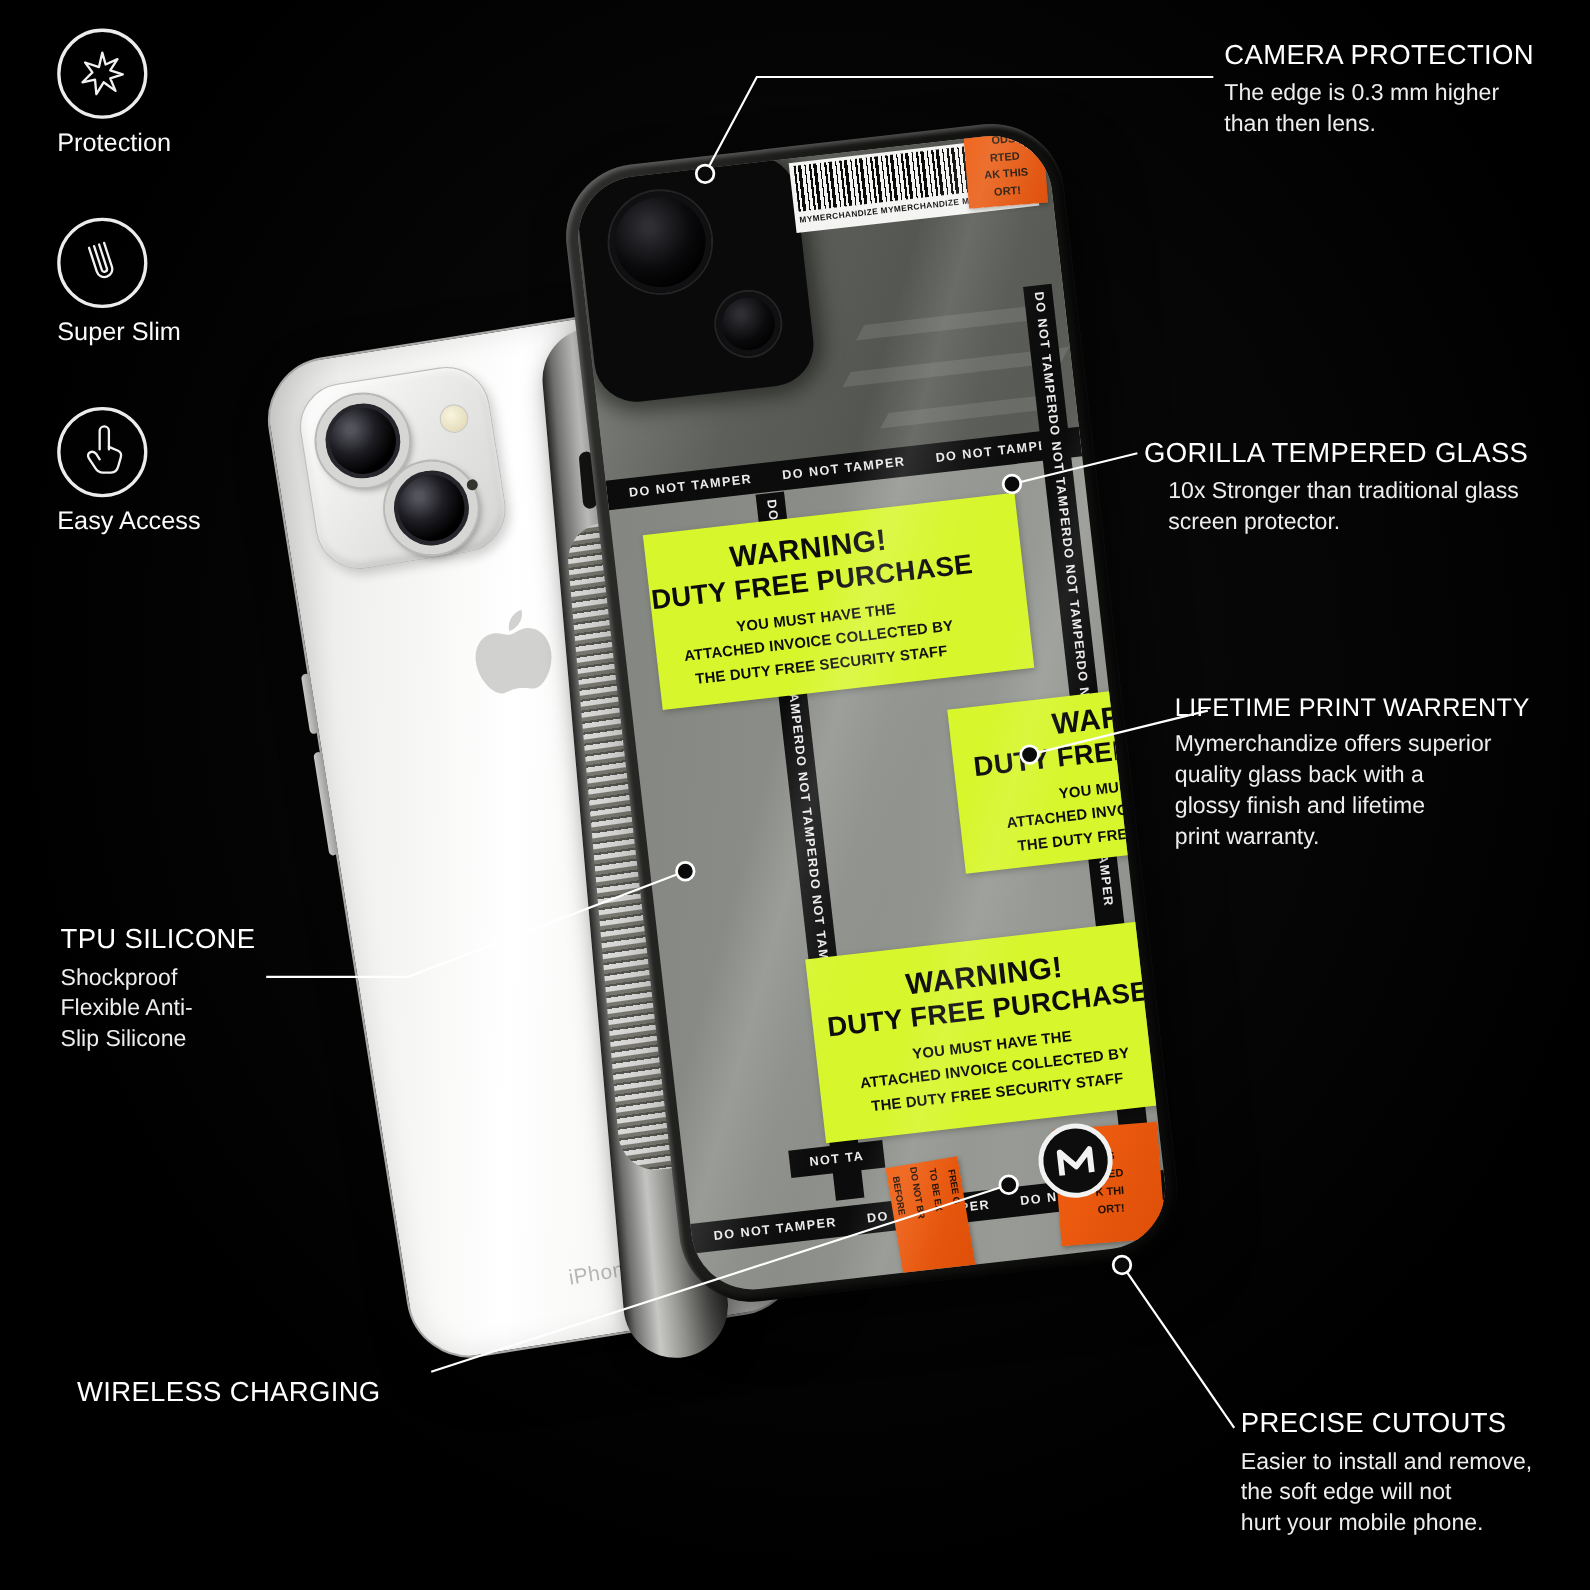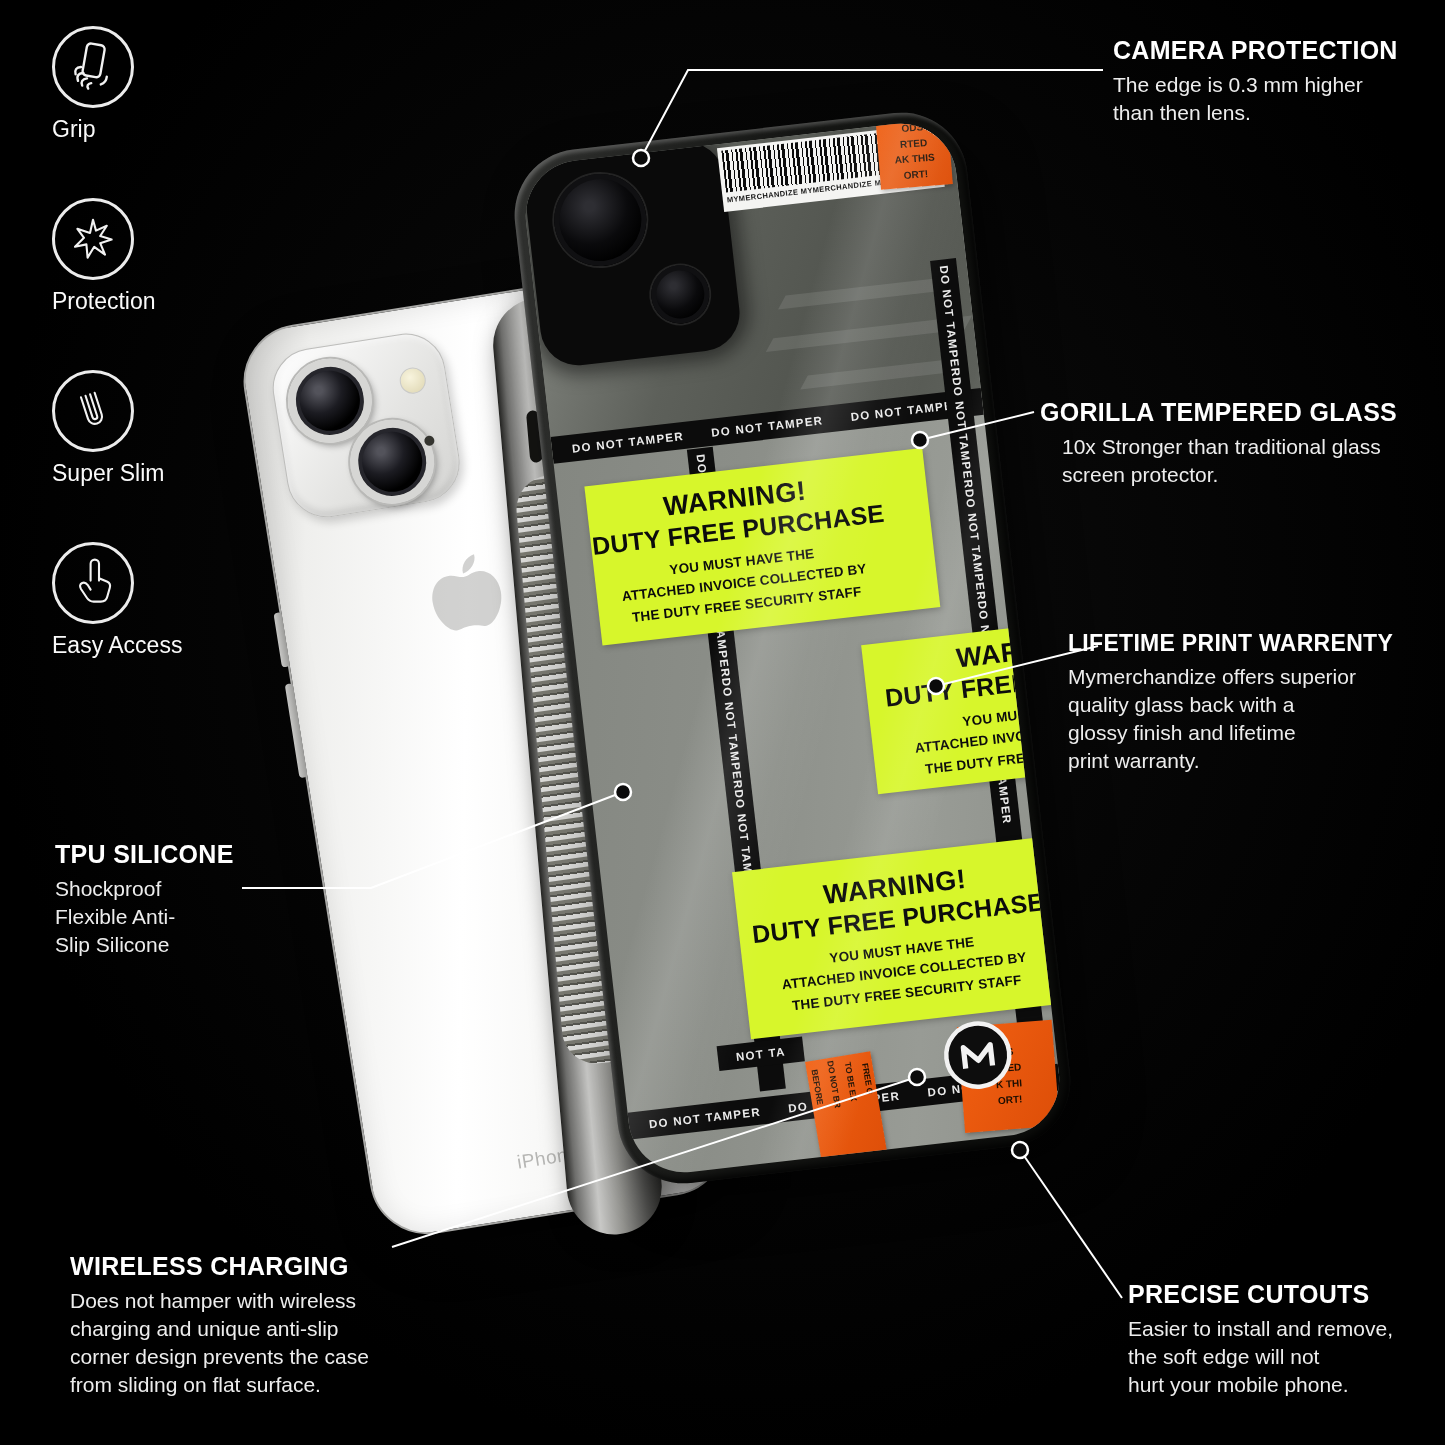--- a/index.html
+++ b/index.html
@@ -11,21 +11,21 @@
   
   .features{position:absolute;left:52px;top:26px;z-index:60}
   .feature{margin-bottom:55px}
   .ficon{width:82px;height:82px;border:3px solid #ececec;border-radius:50%;
          display:flex;align-items:center;justify-content:center}
   .ficon svg{width:60px;height:60px}
   .flabel{margin-top:8px;font-size:23px;color:#fafafa}
 
   
   .callout{position:absolute;z-index:60;color:#fff}
-  .c-title{font-weight:700;font-size:25px;letter-spacing:.3px;margin-bottom:6px}
+  .c-title{font-weight:400;font-size:25px;letter-spacing:.3px;margin-bottom:6px}
   .c-body{font-size:21px;line-height:1.33;white-space:pre-line;color:#ededed}
   #co-camera{left:1113px;top:36px;width:320px}
   #co-gorilla{left:1040px;top:398px;width:395px}
   #co-gorilla .c-body{margin-left:22px}
   #co-lifetime{left:1068px;top:630px;width:335px}
   #co-lifetime .c-title{font-size:23px}
   #co-tpu{left:55px;top:840px;width:230px}
   #co-wireless{left:70px;top:1252px;width:370px}
   #co-precise{left:1128px;top:1280px;width:310px}
 
@@ -137,32 +137,20 @@
 </style>
 </head>
 <body>
 
 <div class="canvas">
 
   <div class="features">
     <div class="feature">
       <div class="ficon">
         <svg viewBox="0 0 100 100">
-          <g fill="none" stroke="#f2f2f2" stroke-width="4" stroke-linecap="round" stroke-linejoin="round">
-            <rect x="36" y="12" width="30" height="54" rx="7" transform="rotate(10 51 39)"></rect>
-            <path d="M30 50 q-12 1 -9 12 M34 60 q-13 1 -9 13 M40 69 q-12 2 -8 12 M47 77 q-9 2 -5 9"></path>
-            <path d="M63 79 q9 -3 10 -13"></path>
-          </g>
-        </svg>
-      </div>
-      <div class="flabel">Grip</div>
-    </div>
-    <div class="feature">
-      <div class="ficon">
-        <svg viewBox="0 0 100 100">
           <path d="M50 18 L55 36 L73 28 L62 45 L81 51 L62 57 L70 76 L52 63 L41 81 L39 59 L20 63 L35 48 L24 33 L45 40 Z" fill="none" stroke="#f2f2f2" stroke-width="3.5" stroke-linejoin="round"></path>
         </svg>
       </div>
       <div class="flabel">Protection</div>
     </div>
     <div class="feature">
       <div class="ficon">
         <svg viewBox="0 0 100 100">
           <g fill="none" stroke="#f2f2f2" stroke-width="3.5" stroke-linecap="round" transform="rotate(-18 50 50)">
             <path d="M38 22 v38 a12 12 0 0 0 24 0 v-38"></path>
@@ -324,24 +312,20 @@
 print warranty.</div>
   </div>
   <div class="callout" id="co-tpu">
     <div class="c-title">TPU SILICONE</div>
     <div class="c-body">Shockproof
 Flexible Anti-
 Slip Silicone</div>
   </div>
   <div class="callout" id="co-wireless">
     <div class="c-title">WIRELESS CHARGING</div>
-    <div class="c-body">Does not hamper with wireless
-charging and unique anti-slip
-corner design prevents the case
-from sliding on flat surface.</div>
   </div>
   <div class="callout" id="co-precise">
     <div class="c-title">PRECISE CUTOUTS</div>
     <div class="c-body">Easier to install and remove,
 the soft edge will not
 hurt your mobile phone.</div>
   </div>
 
 </div>
 

